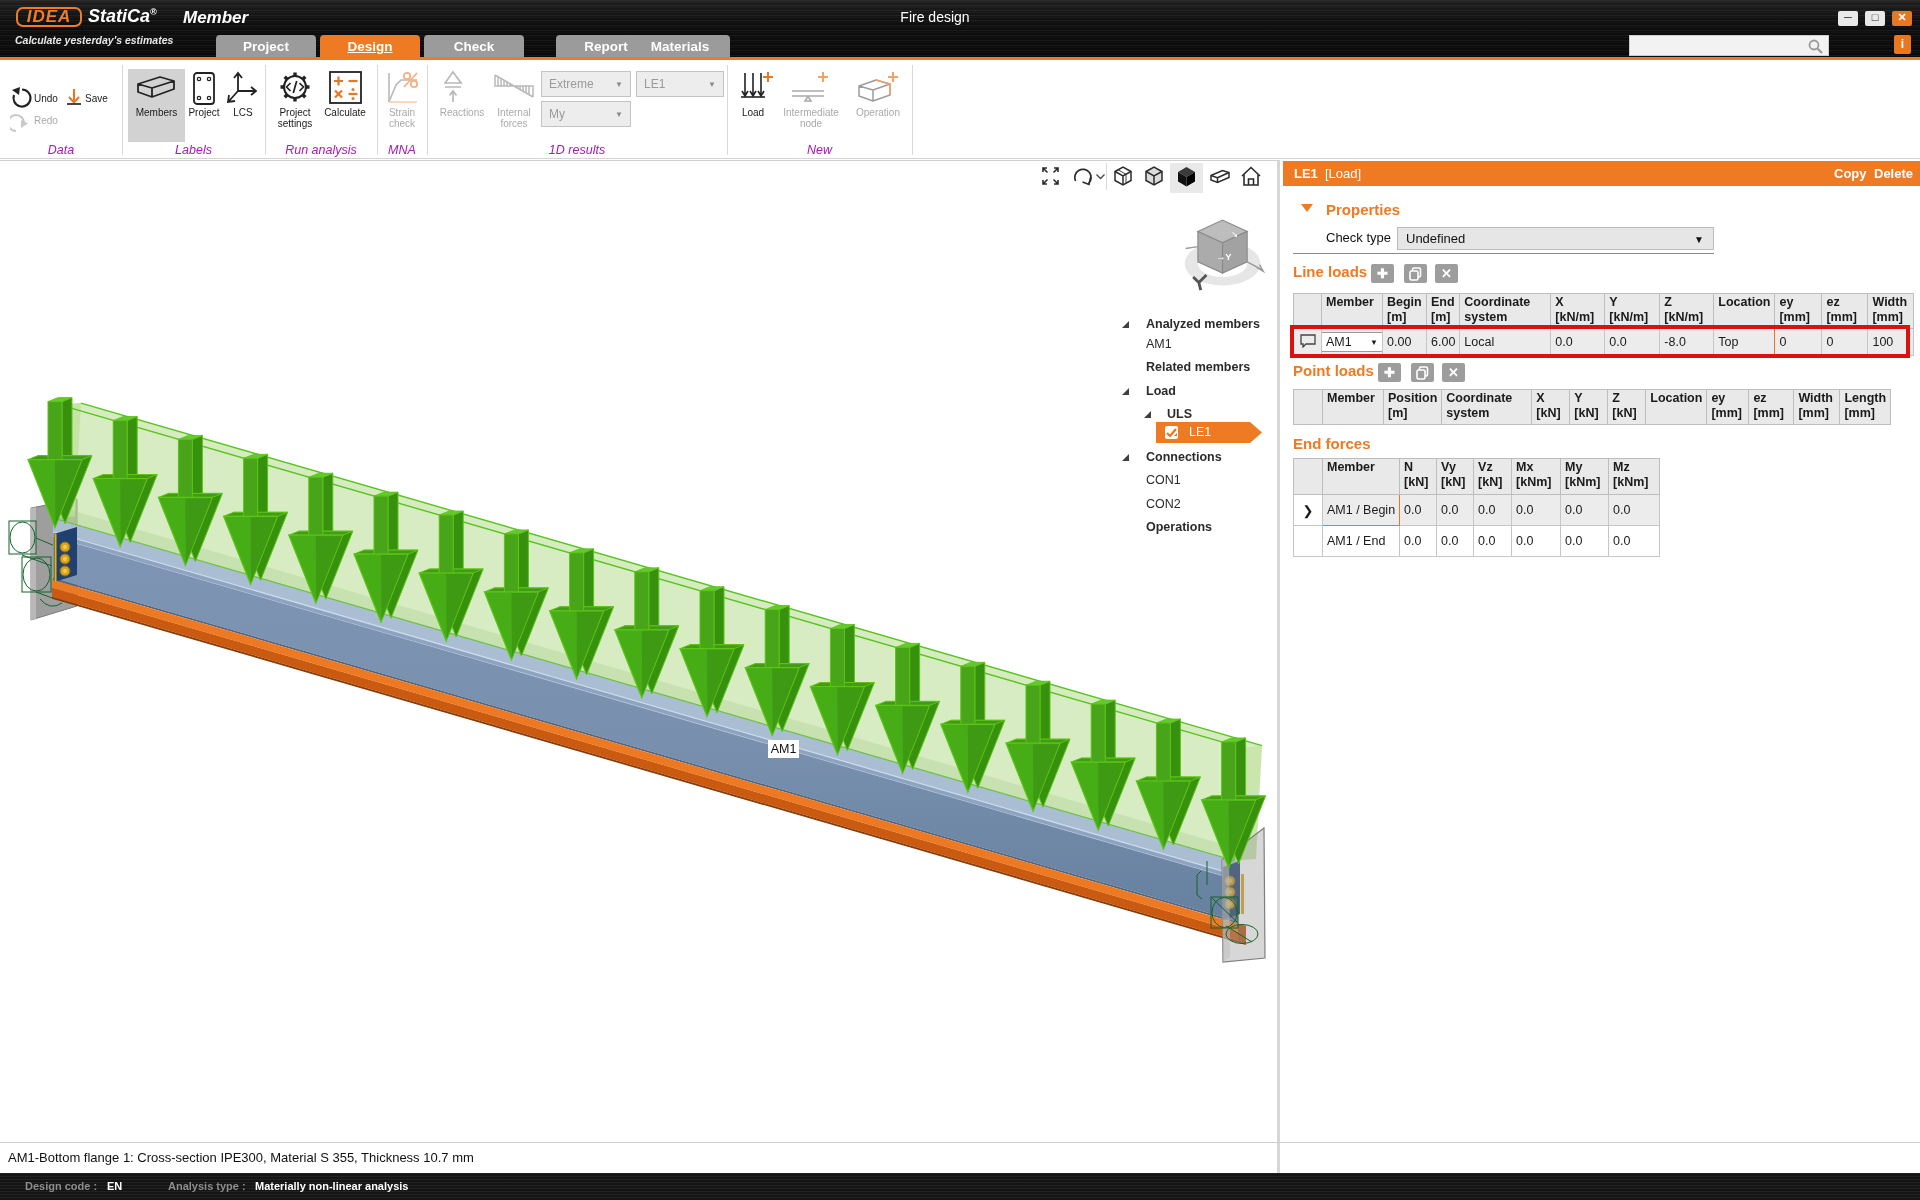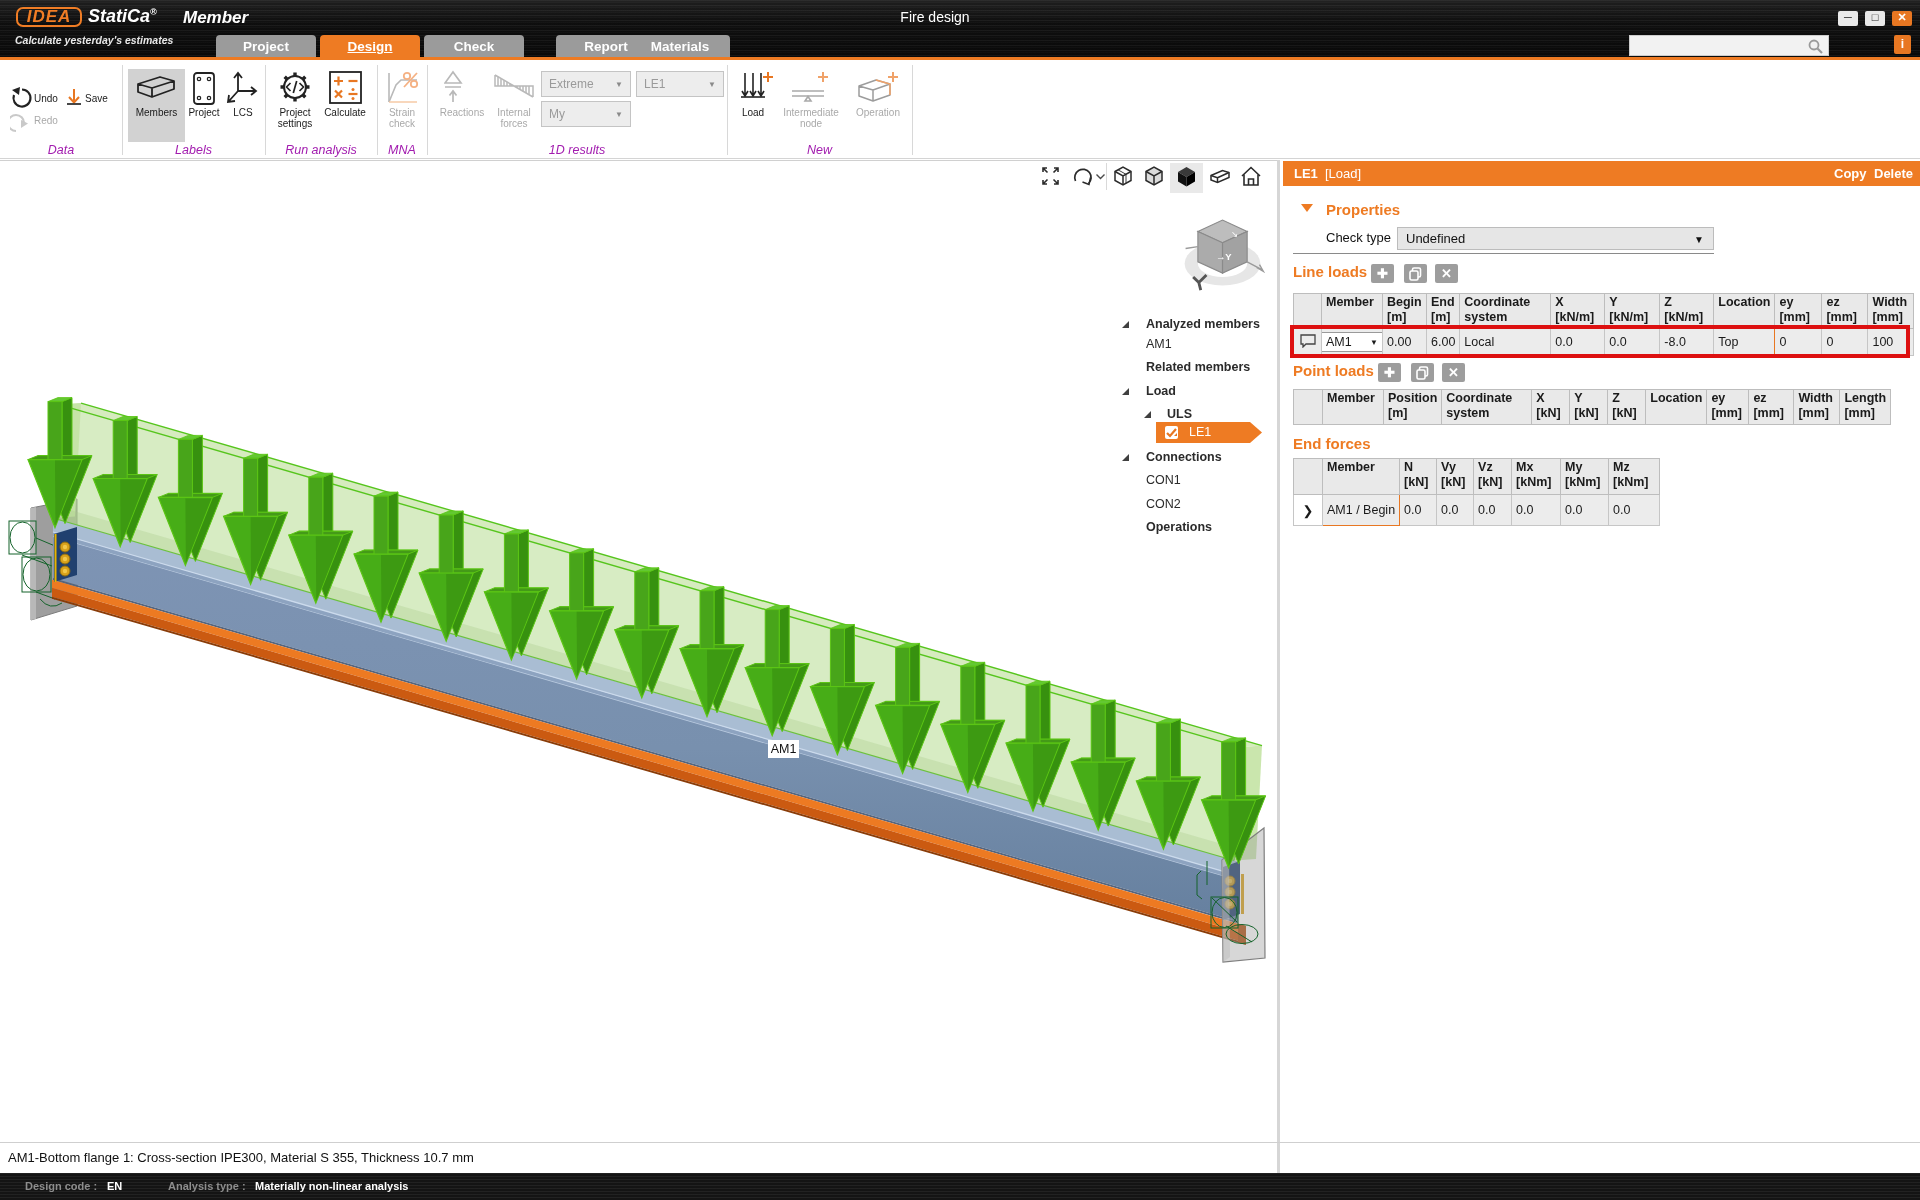--- a/index.html
+++ b/index.html
@@ -628,20 +628,30 @@
         <tr style="height:31px;">
           <td style="background:#fff;text-align:center;font-size:13px;">❯</td>
           <td style="border:1.5px solid #e87722;">AM1 / Begin</td>
           <td style="">0.0</td>
           <td style="">0.0</td>
           <td style="">0.0</td>
           <td style="">0.0</td>
           <td style="">0.0</td>
           <td style="">0.0</td>
         </tr>
+        <tr style="height:31px;">
+          <td style="background:#fff;"></td>
+          <td style="background:#fff;">AM1 / End</td>
+          <td style="background:#fff;">0.0</td>
+          <td style="background:#fff;">0.0</td>
+          <td style="background:#fff;">0.0</td>
+          <td style="background:#fff;">0.0</td>
+          <td style="background:#fff;">0.0</td>
+          <td style="background:#fff;">0.0</td>
+        </tr>
       </tbody>
     </table>
 </div>
 
 <div class="abs" style="left:0; top:1142px; width:1920px; height:31px; background:#fff; border-top:1px solid #cfcfcf;">
   <div class="abs" style="left:8px; top:7px; font-size:13px; color:#111;">AM1-Bottom flange 1: Cross-section IPE300, Material S 355, Thickness 10.7 mm</div>
   <div class="abs" style="left:1277px; top:0; width:3px; height:31px; background:#d6d6d6;"></div>
 </div>
 <div class="abs" style="left:0; top:1173px; width:1920px; height:27px;
   background: repeating-linear-gradient(180deg, rgba(255,255,255,0.06) 0 1px, rgba(0,0,0,0) 1px 3px), #141414;">

